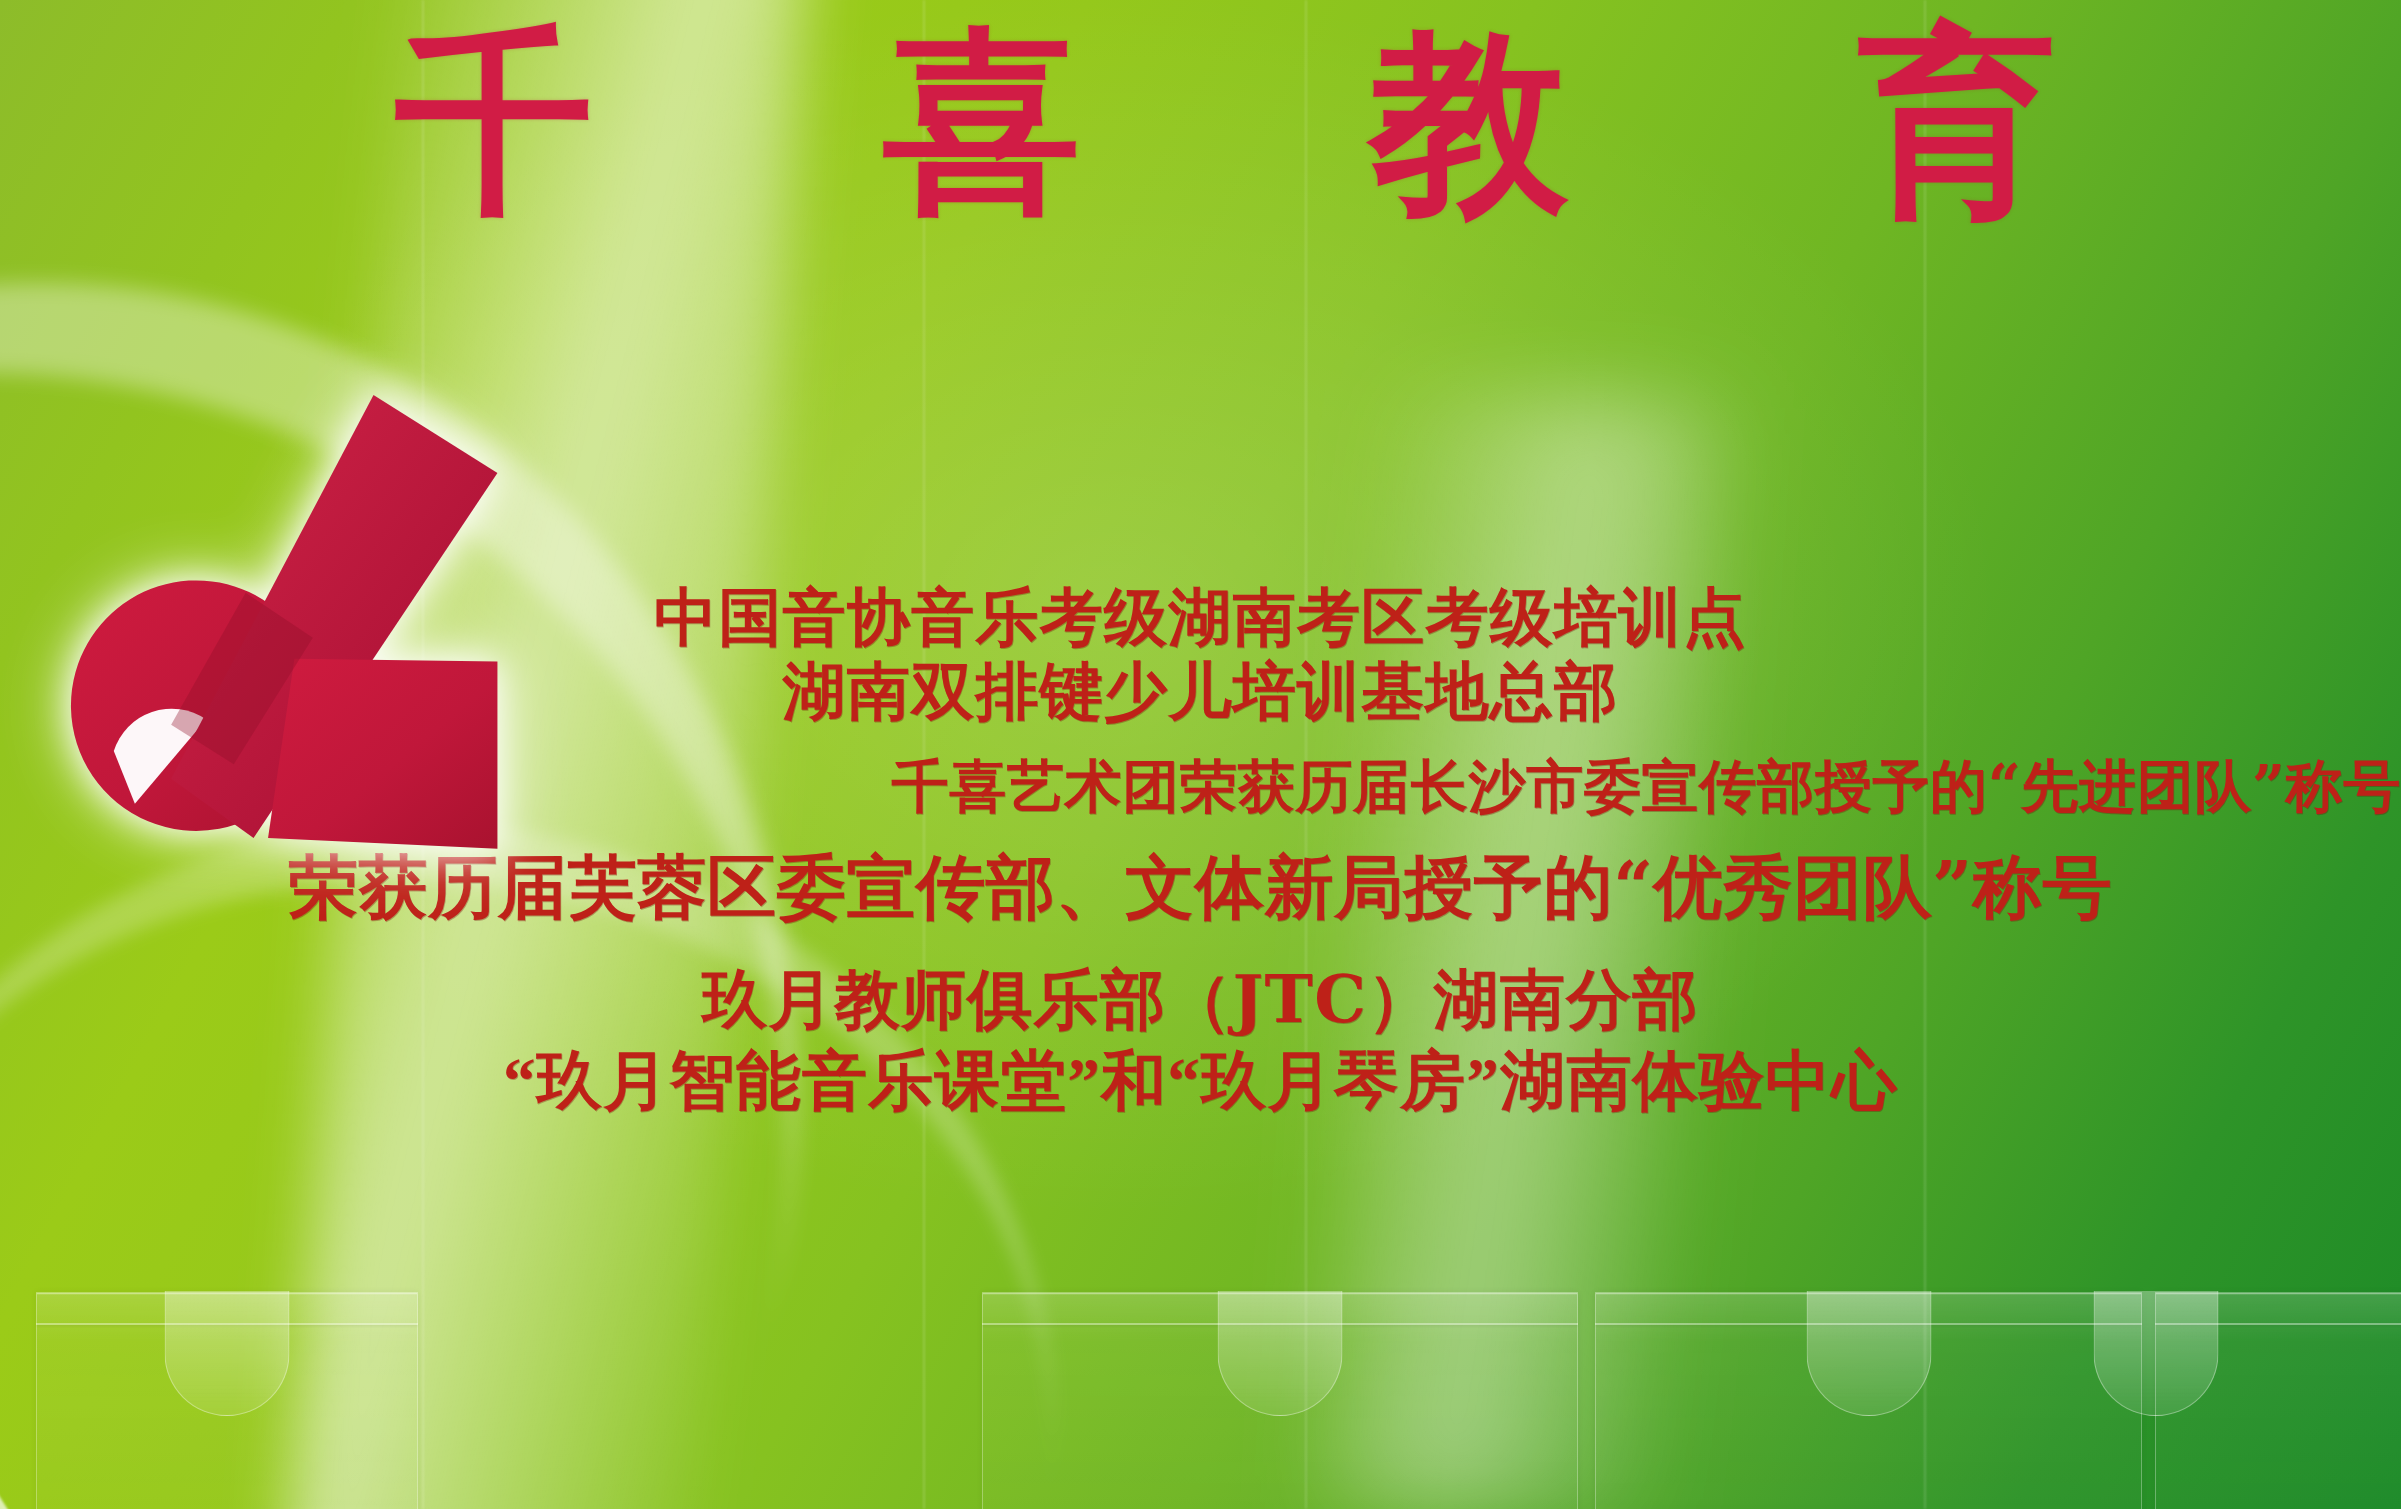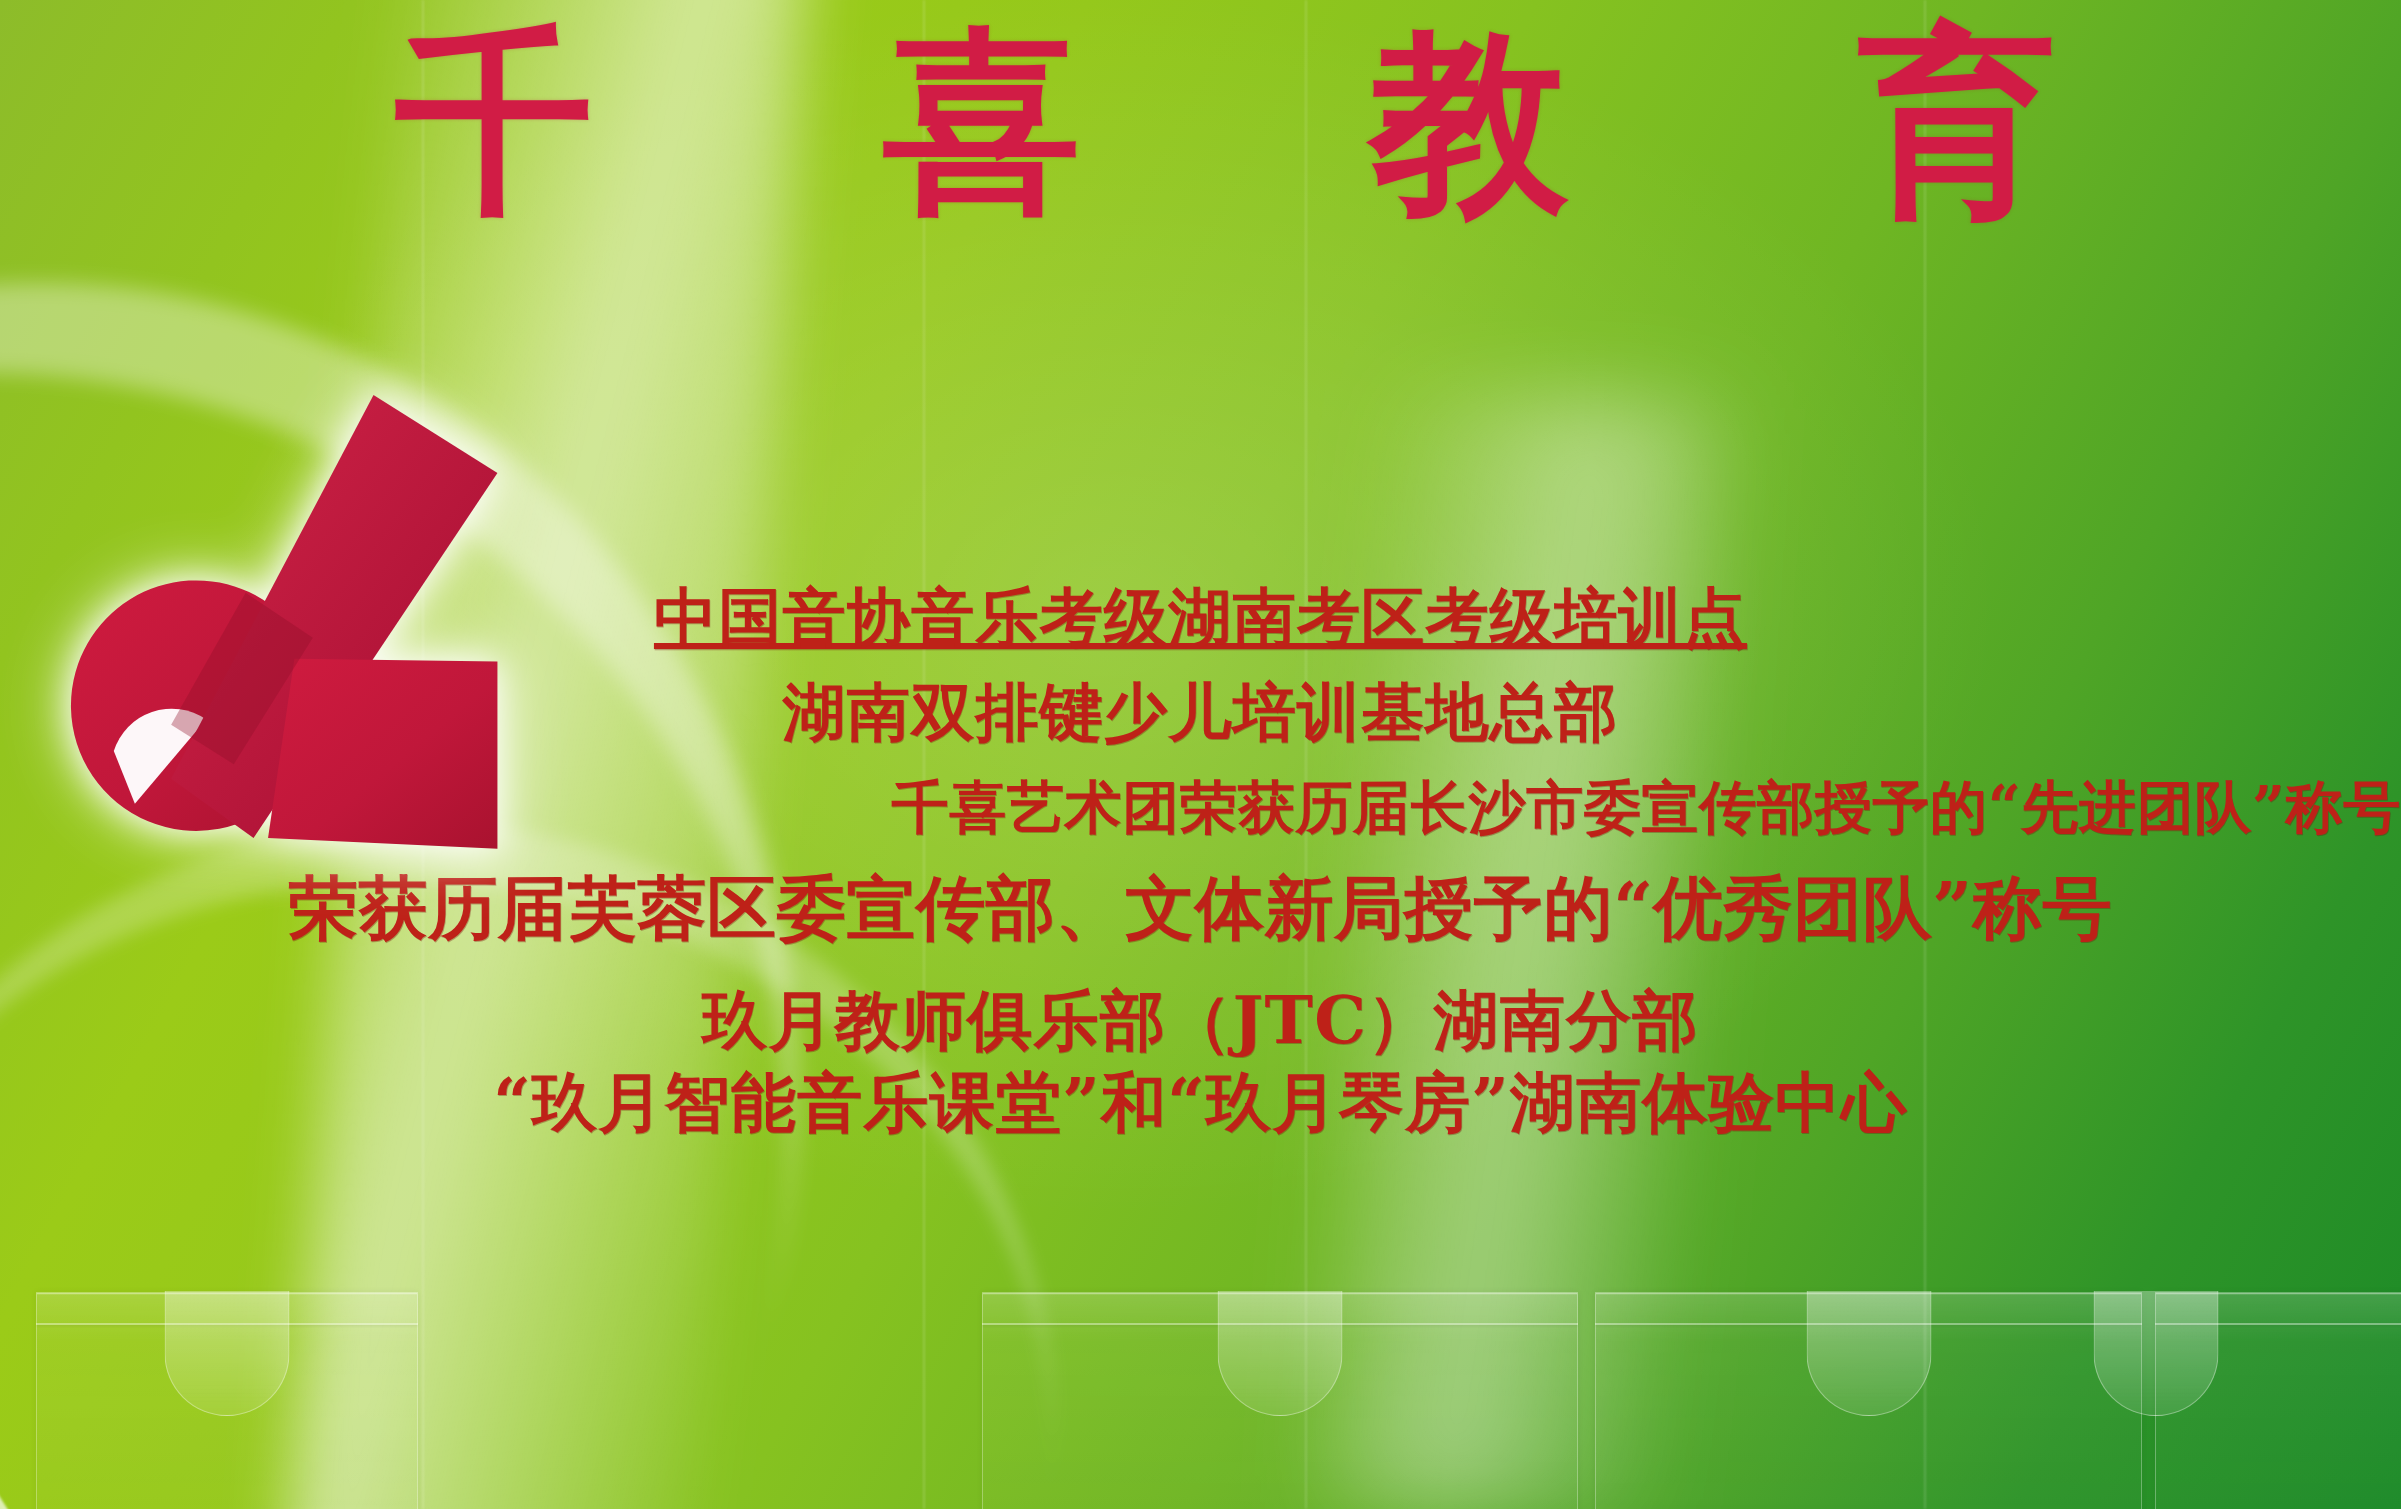--- a/index.html
+++ b/index.html
@@ -132,27 +132,27 @@
     text-align:center;
   }
   #copy .ln{
     color:#BE2118;
     font-family:"DejaVu Serif","Liberation Serif",serif;
     font-weight:700;
     letter-spacing:1.3px;
     white-space:nowrap;
     text-shadow:0.7px 1.3px 0 rgba(120,18,12,.35);
   }
-  #copy .ln.s1{font-size:63px; line-height:74px; margin-bottom:21px;text-decoration:underline;}
+  #copy .ln.s1{font-size:63px; line-height:74px; }
   #copy .ln.s2{font-size:63px; line-height:74px; margin-bottom:22.4px;}
   #copy .ln.s3{font-size:63px; line-height:74px; margin-bottom:18px;}
   #copy .ln.s4{font-size:57px; line-height:79px; margin-bottom:22.4px; letter-spacing:0.7px;text-align:right;}
   #copy .ln.s5{font-size:69px; line-height:79px; margin-bottom:35px; letter-spacing:0.7px;}
   #copy .ln.s6{font-size:65px; line-height:76px; margin-bottom:6px;}
-  #copy .ln.s7{font-size:65px; line-height:76px;}
+  #copy .ln.s7{font-size:65px; line-height:76px;font-family:Liberation Serif, serif;}
 
   
   .pocket{
     position:absolute;
     bottom:-6.6px;
     height:224px;
     z-index:8;
     background:linear-gradient(180deg, rgba(255,255,255,0.16) 0%, rgba(255,255,255,0.05) 22%, rgba(255,255,255,0.02) 100%);
     border:1.3px solid rgba(255,255,255,0.30);
     border-bottom:none;

